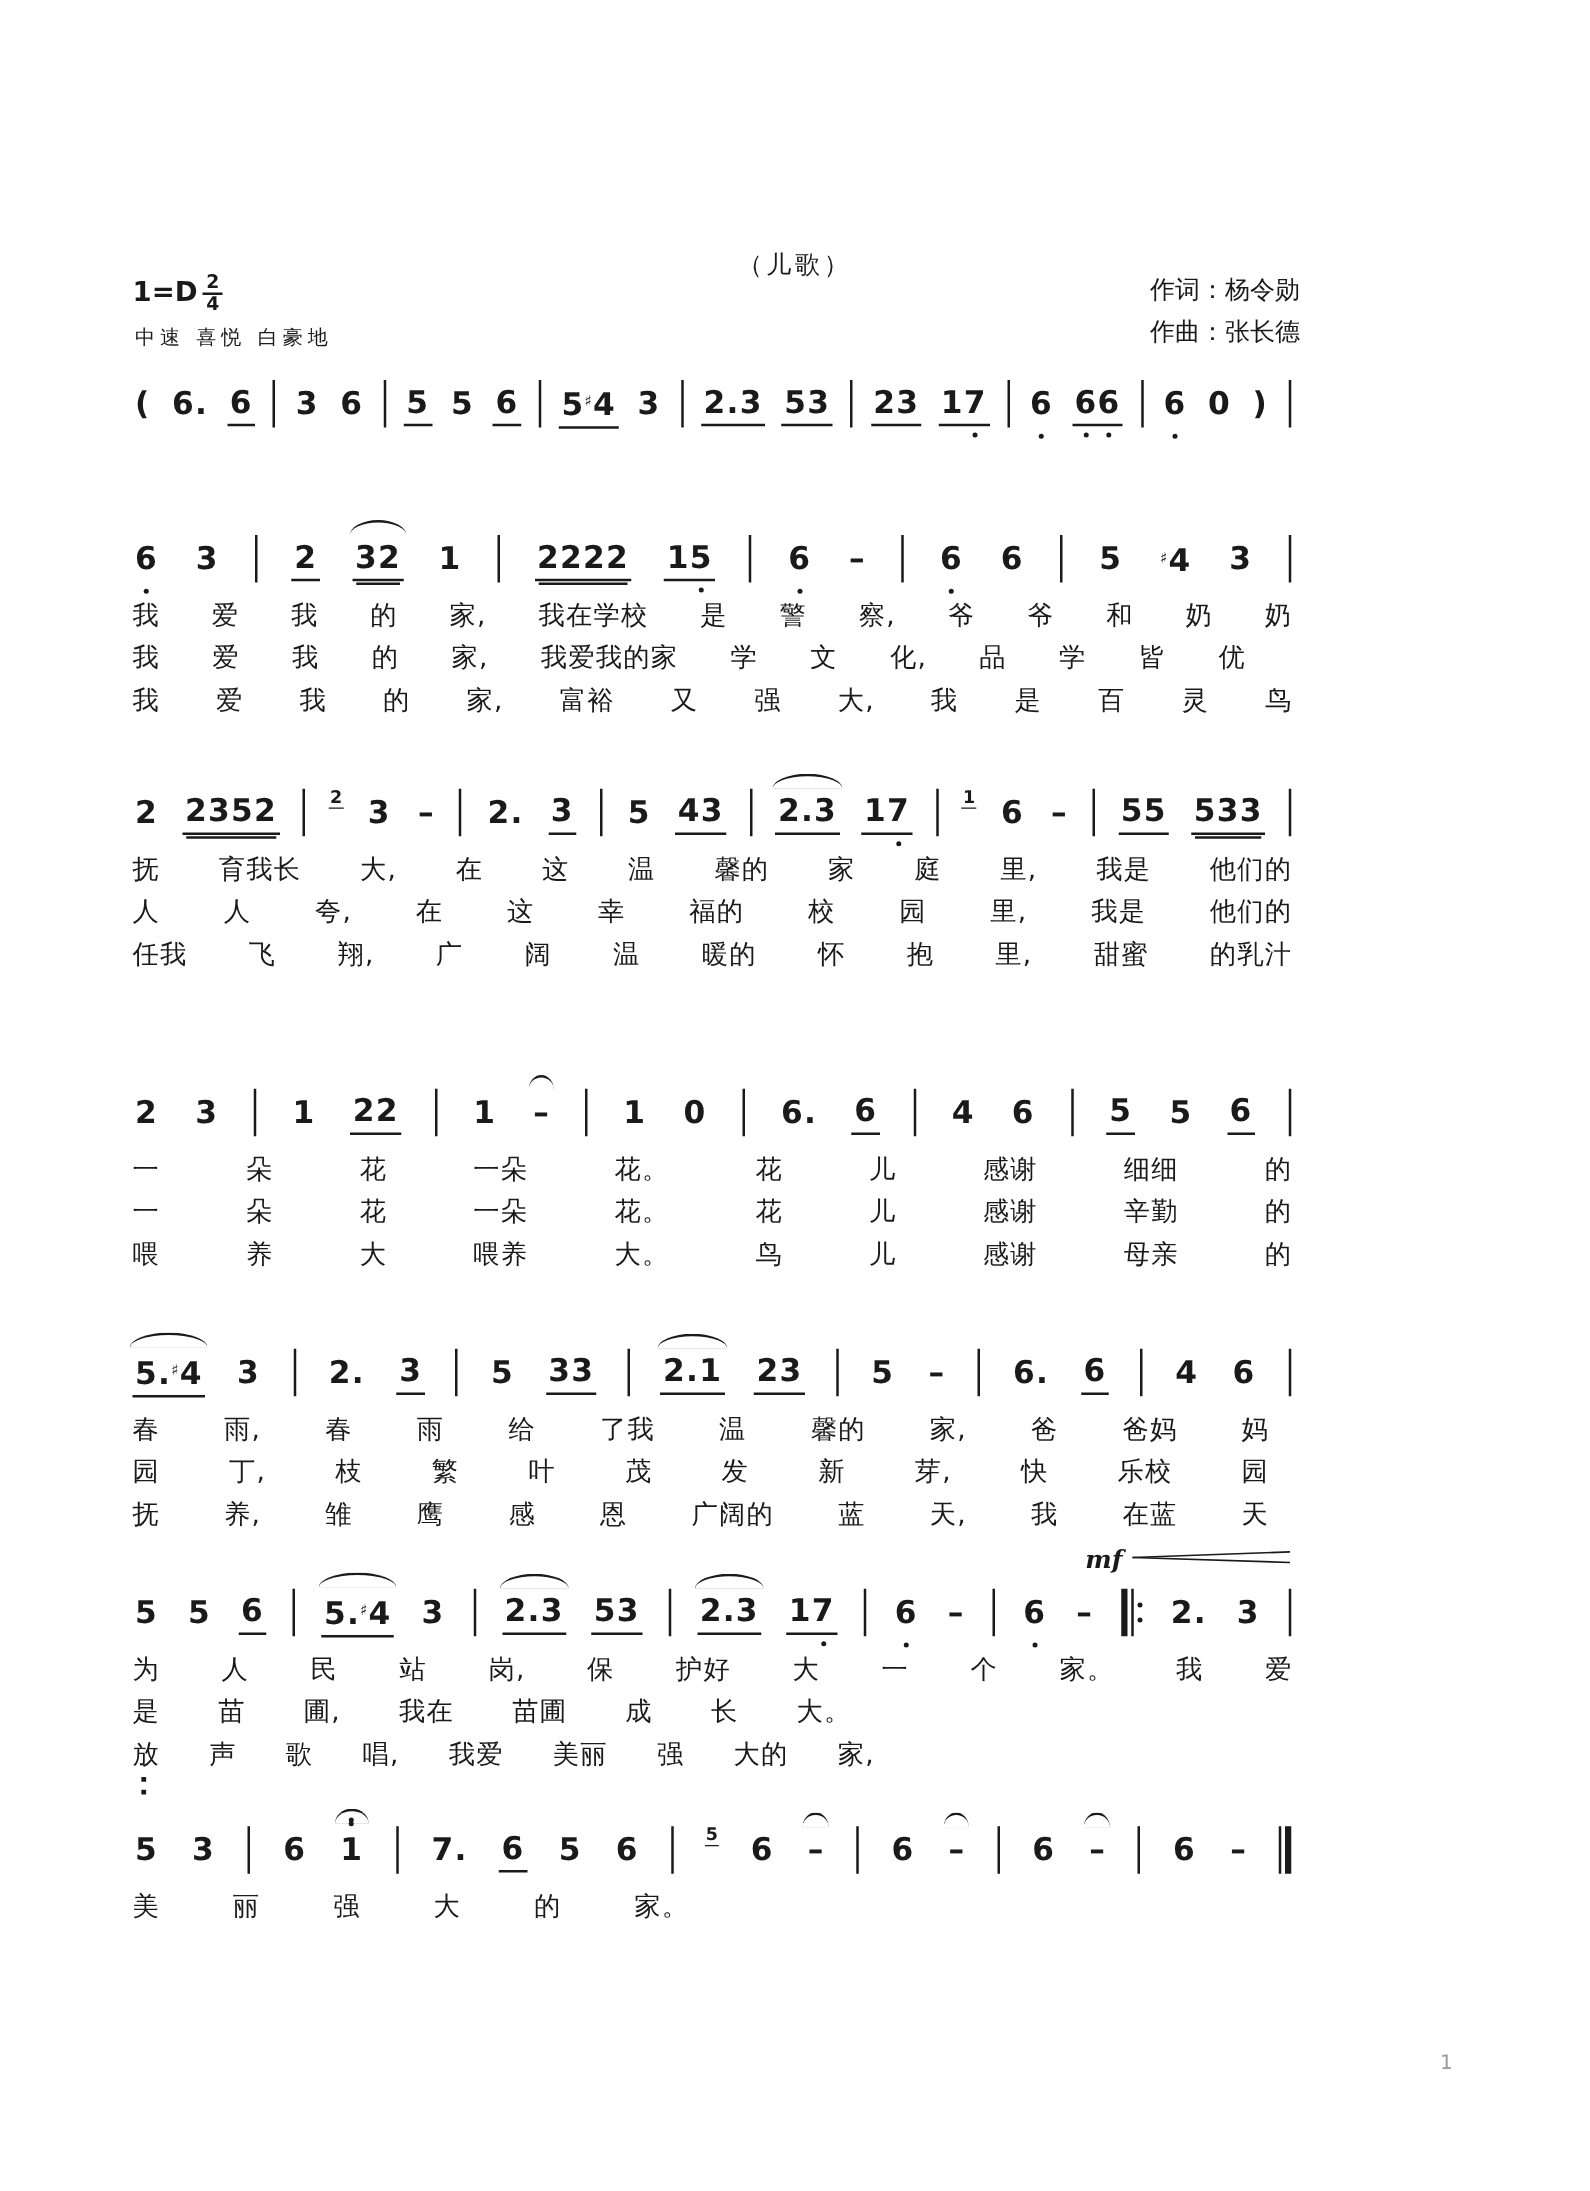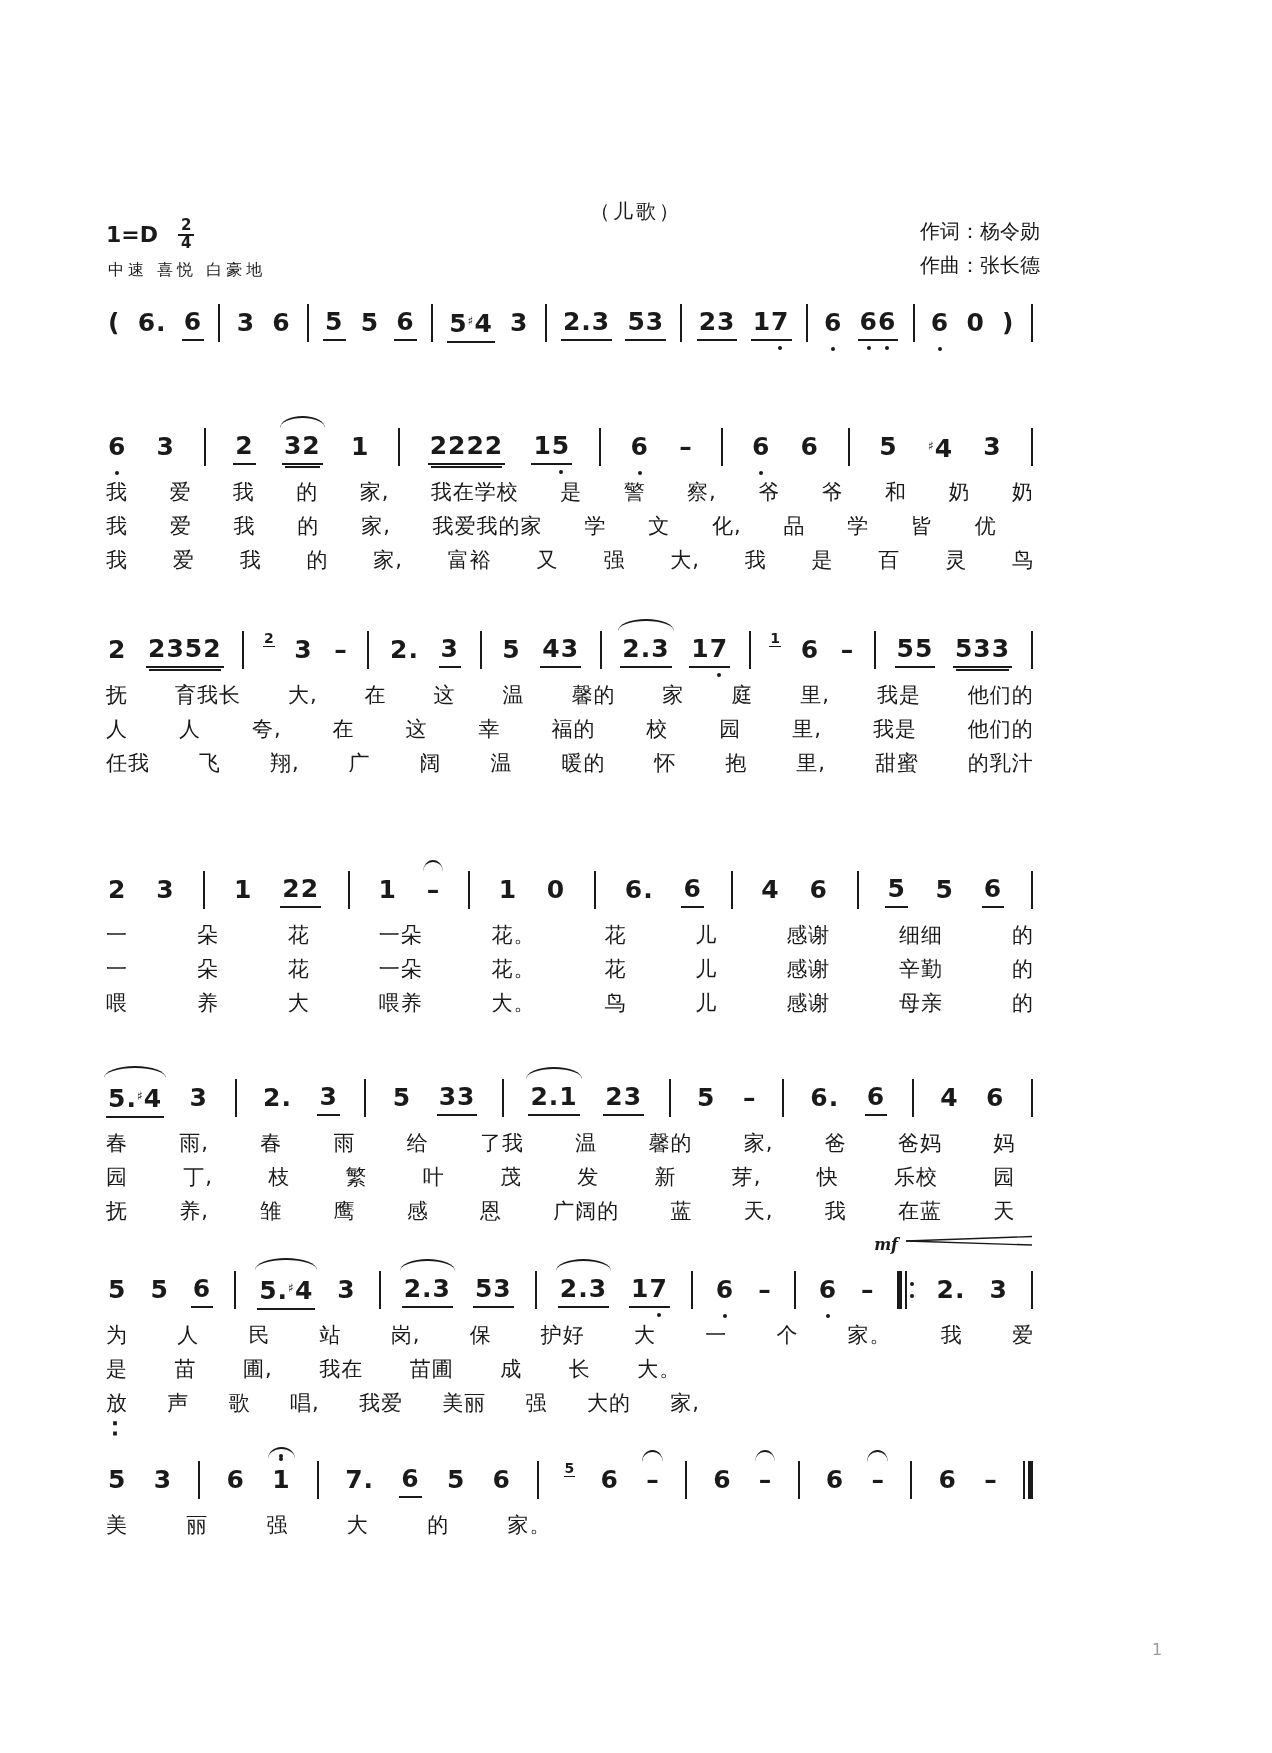--- a/index.html
+++ b/index.html
@@ -5,21 +5,21 @@
   html,body{margin:0;padding:0}
   body{width:1272px;height:1753px;background:#ffffff;position:relative;
        font-family:"DejaVu Sans","Liberation Sans",sans-serif;color:#1a1a1a;overflow:hidden}
   .sheet{position:absolute;inset:0;background:#fff}
 
   .title{position:absolute;top:146px;left:0;width:100%;text-align:center;
          font-size:37px;font-weight:bold;letter-spacing:8px}
   .subtitle{position:absolute;top:198px;left:0;width:100%;text-align:center;
             font-size:20px;letter-spacing:3px}
   .keysig{position:absolute;top:218px;left:106px;font-size:22px;font-weight:bold;
-          display:flex;gap:20px;align-items:center}
+          display:flex;gap:4px;align-items:center}
   .frac{display:inline-flex;flex-direction:column;align-items:center;line-height:1.05;
         font-size:15px;font-weight:bold}
   .frac .ft{border-bottom:2px solid #1a1a1a;padding:0 3px}
   .credits{position:absolute;top:214px;right:232px;font-size:20px;line-height:1.7;text-align:right}
   .tempo{position:absolute;top:260px;left:108px;font-size:16px;letter-spacing:4px}
   .page-num{position:absolute;top:1640px;left:1152px;font-size:16px;color:#9a9a9a}
 
   .system{position:absolute;left:106px;width:928px}
   .sys1{top:300px}.sys2{top:424px}.sys3{top:627px}.sys4{top:867px}
   .sys5{top:1075px}.sys6{top:1267px}.sys7{top:1457px}
@@ -47,21 +47,21 @@
   .bar{display:inline-flex;align-items:center;gap:3px;height:42px;padding:0 1px}
   .bl{display:inline-block;width:2px;height:38px;background:#1a1a1a}
   .bl.thick{width:5px}
   .rdots{display:inline-block;width:4px;height:26px;position:relative}
   .rdots::before,.rdots::after{content:"";position:absolute;left:0;width:4px;height:4px;
         border-radius:50%;background:#1a1a1a}
   .rdots::before{top:5px}.rdots::after{bottom:5px}
 
   .dyn{position:absolute;top:-32px;right:0;display:flex;align-items:flex-end;gap:6px}
   .mf{font-family:"DejaVu Serif","Liberation Serif",serif;font-style:italic;
-      font-weight:bold;font-size:16px}
+      font-weight:bold;font-size:20px}
   .dyn svg{display:block;margin-bottom:7px}
 
   .lead{position:absolute;left:-4px;top:-48px;font-size:26px;font-weight:bold}
 
   .lyrics{display:flex;justify-content:space-between;font-size:21px;margin-top:10px;
           line-height:24px;letter-spacing:1px}
   .syl{white-space:nowrap}
 </style>
 </head>
 <body>

